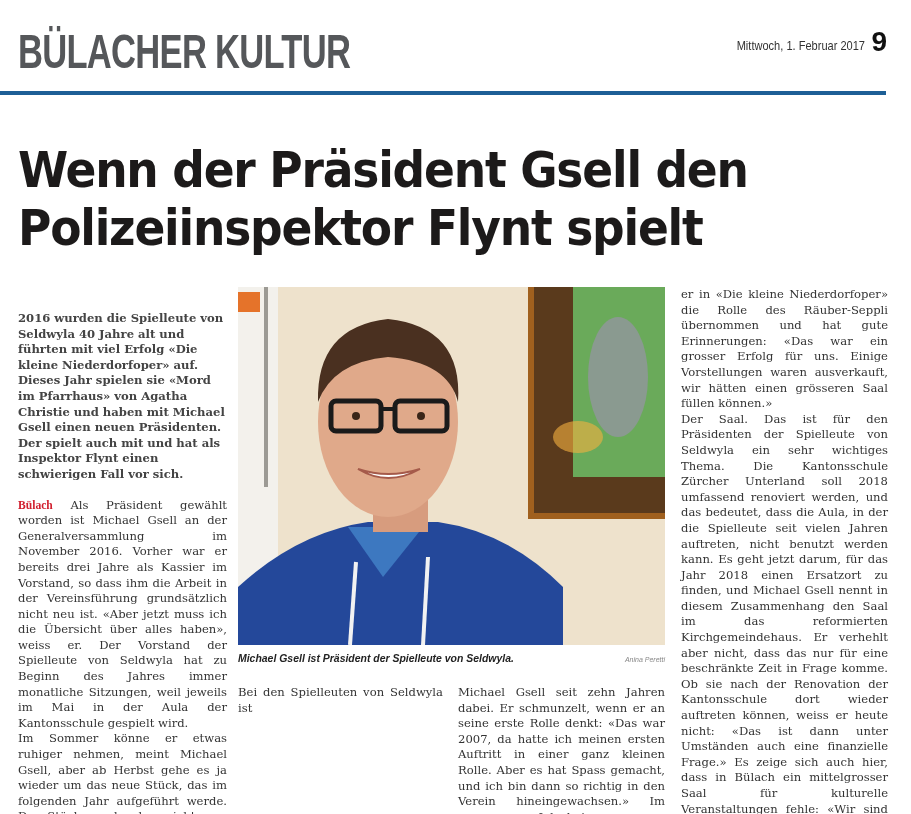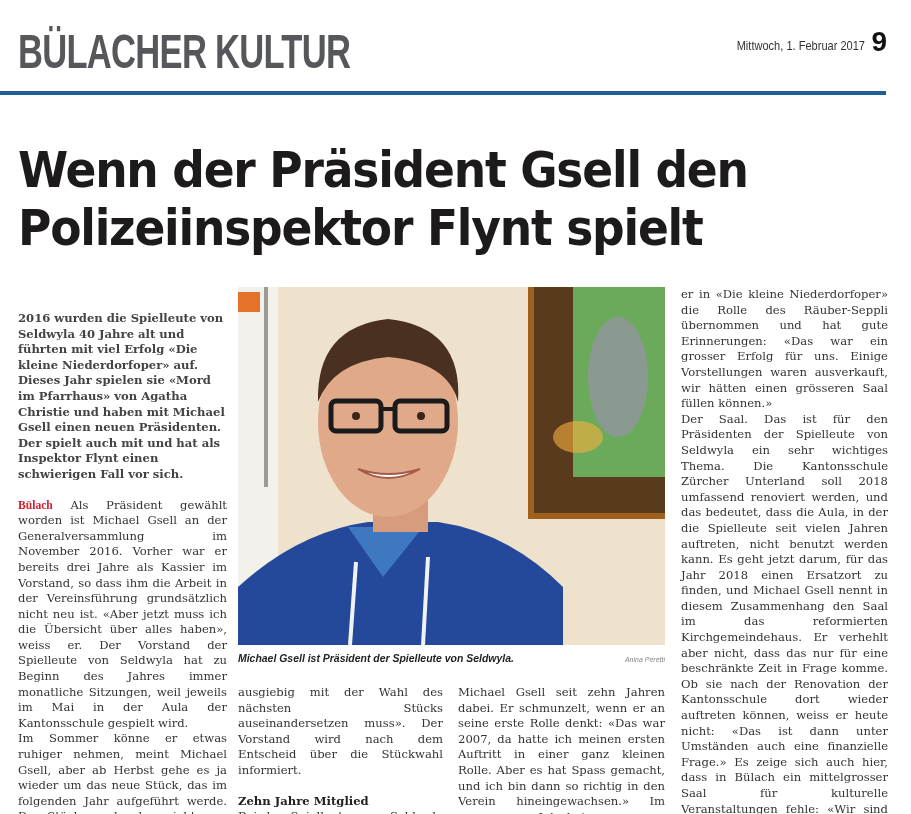--- a/index.html
+++ b/index.html
@@ -59,22 +59,20 @@
     <line x1="143" y1="122" x2="157" y2="122" stroke="#1a1a1a" stroke-width="4"></line>
     <circle cx="118" cy="129" r="4" fill="#3a2518"></circle>
     <circle cx="183" cy="129" r="4" fill="#3a2518"></circle>
     <path d="M120 182 Q150 200 182 182 Q150 192 120 182 Z" fill="#ffffff" stroke="#a55a4a" stroke-width="2"></path>
   </svg>
 </div>
 <div class="caption">Michael Gsell ist Präsident der Spielleute von Seldwyla.</div>
 <div class="credit">Anina Peretti</div>
 
 <div class="col" style="left:238px; top:685px; width:205px;">
-  <p>ausgiebig mit der Wahl des nächsten Stücks auseinandersetzen muss». Der Vorstand wird nach dem Entscheid über die Stückwahl informiert.</p>
-  <p class="subhead">Zehn Jahre Mitglied</p>
   <p>Bei den Spielleuten von Seldwyla ist</p>
 </div>
 
 <div class="col" style="left:458px; top:685px; width:207px;">
   <p>Michael Gsell seit zehn Jahren dabei. Er schmunzelt, wenn er an seine erste Rolle denkt: «Das war 2007, da hatte ich meinen ersten Auftritt in einer ganz kleinen Rolle. Aber es hat Spass gemacht, und ich bin dann so richtig in den Verein hineingewachsen.» Im vergangenen Jahr hat</p>
 </div>
 
 <div class="col" style="left:681px; top:287px; width:207px;">
   <p>er in «Die kleine Niederdorfoper» die Rolle des Räuber-Seppli übernommen und hat gute Erinnerungen: «Das war ein grosser Erfolg für uns. Einige Vorstellungen waren ausverkauft, wir hätten einen grösseren Saal füllen können.»</p>
   <p>Der Saal. Das ist für den Präsidenten der Spielleute von Seldwyla ein sehr wichtiges Thema. Die Kantonsschule Zürcher Unterland soll 2018 umfassend renoviert werden, und das bedeutet, dass die Aula, in der die Spielleute seit vielen Jahren auftreten, nicht benutzt werden kann. Es geht jetzt darum, für das Jahr 2018 einen Ersatzort zu finden, und Michael Gsell nennt in diesem Zusammenhang den Saal im das reformierten Kirchgemeindehaus. Er verhehlt aber nicht, dass das nur für eine beschränkte Zeit in Frage komme. Ob sie nach der Renovation der Kantonsschule dort wieder auftreten können, weiss er heute nicht: «Das ist dann unter Umständen auch eine finanzielle Frage.» Es zeige sich auch hier, dass in Bülach ein mittelgrosser Saal für kulturelle Veranstaltungen fehle: «Wir sind ein Bülacher Verein, haben hier viele unserer Freunde. Wir wollen auch in Zukunft in Bülach auftreten.»</p>

